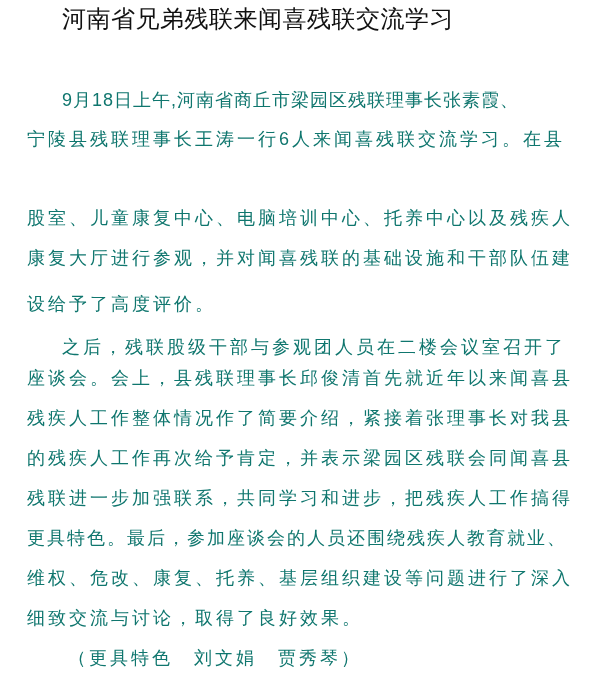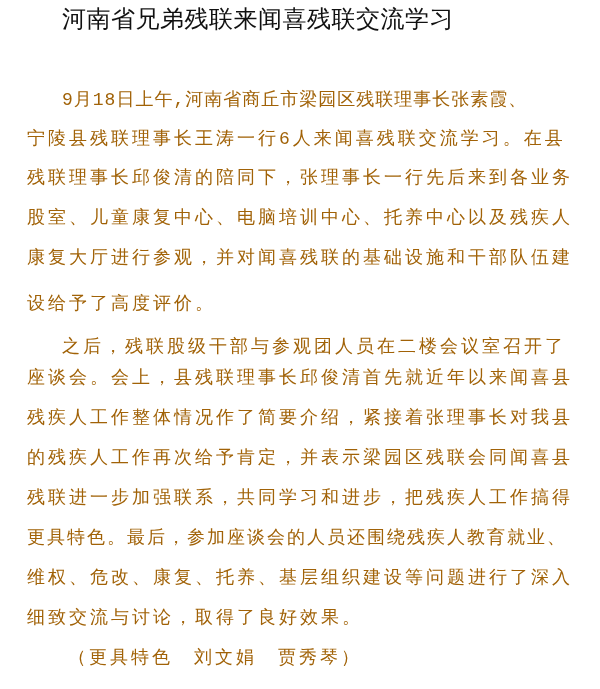--- a/index.html
+++ b/index.html
@@ -1,31 +1,30 @@
 <!DOCTYPE html>
 <html><head>
 <meta charset="utf-8">
 <style>
   html,body{margin:0;padding:0;background:#ffffff;}
   body{width:600px;height:689px;position:relative;overflow:hidden;}
   .doc{position:absolute;left:0;top:0;width:600px;height:486px;background:#fff;}
   .title{position:absolute;left:62px;top:4px;width:400px;font-family:"DejaVu Sans",sans-serif;font-size:24px;line-height:30px;color:#111;letter-spacing:0.5px;white-space:nowrap;}
-  .line{position:absolute;left:27px;width:460px;font-family:Liberation Mono, monospace;font-size:18px;line-height:26px;color:#a16207;white-space:nowrap;letter-spacing:3px;}
+  .line{position:absolute;left:27px;width:460px;font-family:Liberation Sans, sans-serif;font-size:18px;line-height:26px;color:#0f766e;white-space:nowrap;letter-spacing:3px;}
   .indent{left:62px;}
   .sig{left:68px;}
 </style>
 </head>
 <body>
 
 <div class="doc">
   <div class="title">河南省兄弟残联来闻喜残联交流学习</div>
 
   <div class="line indent" style="top:87px;letter-spacing:1px;">9月18日上午,河南省商丘市梁园区残联理事长张素霞、</div>
   <div class="line" style="top:126px;">宁陵县残联理事长王涛一行6人来闻喜残联交流学习。在县</div>
-  <div class="line" style="top:165px;">残联理事长邱俊清的陪同下，张理事长一行先后来到各业务</div>
   <div class="line" style="top:205px;text-align:center;">股室、儿童康复中心、电脑培训中心、托养中心以及残疾人</div>
   <div class="line" style="top:245px;">康复大厅进行参观，并对闻喜残联的基础设施和干部队伍建</div>
   <div class="line" style="top:291px;">设给予了高度评价。</div>
 
   <div class="line indent" style="top:325px;margin-top:9px;">之后，残联股级干部与参观团人员在二楼会议室召开了</div>
   <div class="line" style="top:365px;">座谈会。会上，县残联理事长邱俊清首先就近年以来闻喜县</div>
   <div class="line" style="top:405px;text-align:center;">残疾人工作整体情况作了简要介绍，紧接着张理事长对我县</div>
   <div class="line" style="top:445px;">的残疾人工作再次给予肯定，并表示梁园区残联会同闻喜县</div>
   <div class="line" style="top:485px;">残联进一步加强联系，共同学习和进步，把残疾人工作搞得</div>
   <div class="line" style="top:565px;">维权、危改、康复、托养、基层组织建设等问题进行了深入</div>

